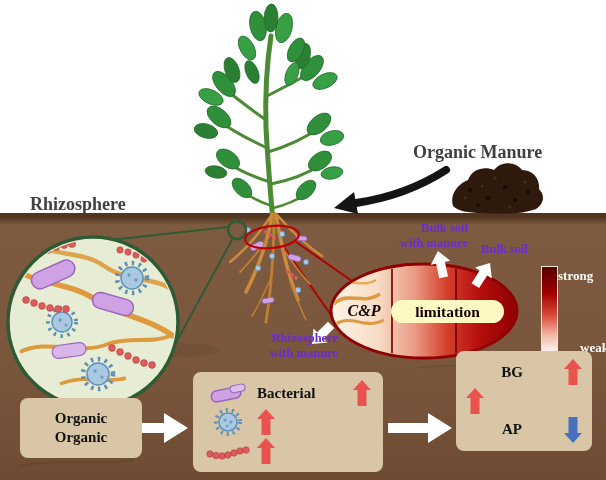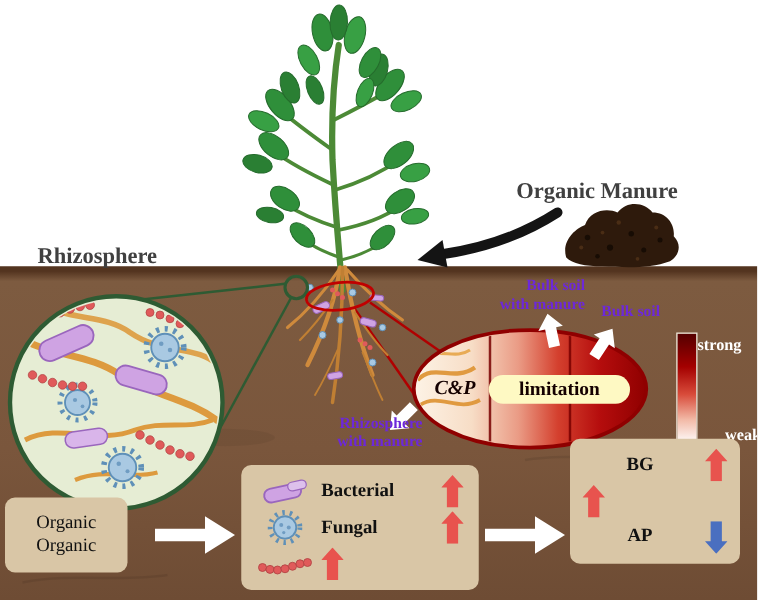--- a/index.html
+++ b/index.html
@@ -11,22 +11,22 @@
   .heading{position:absolute;font-weight:bold;font-size:18px;color:#404040;}
   .soil-label{position:absolute;color:#6d28d9;font-weight:bold;font-size:12.5px;line-height:14.5px;text-align:right;}
   .cp-prefix{position:absolute;font-weight:bold;font-size:16px;color:#140000;text-align:center;}
   .pill{position:absolute;left:391px;top:300px;width:113px;height:23px;line-height:23px;
         background:#fef9c3;border-radius:12px;font-weight:bold;font-size:15.5px;color:#140000;text-align:center;}
   .legend-bar{position:absolute;left:541px;top:266px;width:15px;height:88px;
         background:linear-gradient(180deg,#550000 0%,#a40000 30%,#d84b3a 55%,#f2b9a6 78%,#ffffff 100%);
         border:1px solid #efe6da;}
   .legend-label{position:absolute;color:#fff;font-weight:bold;font-size:13px;}
   .panel{position:absolute;background:var(--panel,#d9c6a6);border-radius:8px;color:#111;}
-  .panel-source{left:4px;top:398px;width:98px;height:60px;display:flex;flex-direction:column;
-        justify-content:center;align-items:center;font-weight:normal;font-size:15px;line-height:19px;}
+  .panel-source{left:20px;top:398px;width:122px;height:60px;display:flex;flex-direction:column;
+        justify-content:center;align-items:center;font-weight:bold;font-size:15px;line-height:19px;}
   .panel-microbes{left:193px;top:372px;width:190px;height:100px;display:flex;flex-direction:column;
         justify-content:space-around;padding:7px 12px 7px 12px;box-sizing:border-box;}
   .panel-enzymes{left:456px;top:351px;width:136px;height:100px;display:flex;flex-direction:column;
         justify-content:space-around;padding:7px 10px;box-sizing:border-box;}
   .row{display:flex;align-items:center;gap:6px;}
   .ricon{width:46px;display:flex;justify-content:center;flex:0 0 46px;}
   .rlabel{font-weight:bold;font-size:15px;color:#111;flex:1;}
   .rlabel.sm{font-size:13px;}
   .rlabel.center{text-align:center;}
   .rarrow{flex:0 0 18px;display:flex;}
@@ -293,21 +293,20 @@
     <div class="row">
       <span class="ricon">
         <svg width="28" height="28" viewBox="0 0 28 28">
           <circle cx="14" cy="14" r="12" fill="none" stroke="#5f90b8" stroke-width="4" stroke-dasharray="2 4"></circle>
           <circle cx="14" cy="14" r="9" fill="#a9c9e2" stroke="#5f90b8" stroke-width="1.5"></circle>
           <circle cx="11" cy="12" r="1.6" fill="#6f9cc2"></circle>
             <circle cx="17" cy="14" r="1.6" fill="#6f9cc2"></circle>
             <circle cx="13" cy="18" r="1.3" fill="#6f9cc2"></circle>
         </svg>
       </span>
-      <span class="rlabel">Fungal</span>
       <span class="rarrow">
         <svg width="18" height="26" viewBox="0 0 18 26">
             <polygon class="up-fill" points="9,0 18,10 13.5,10 13.5,26 4.5,26 4.5,10 0,10"></polygon>
           </svg>
       </span>
     </div>
     <div class="row">
       <span class="ricon">
         <svg width="46" height="18" viewBox="0 0 46 18">
           <g fill="#e05a5a" stroke="#b24444" stroke-width="0.7">

